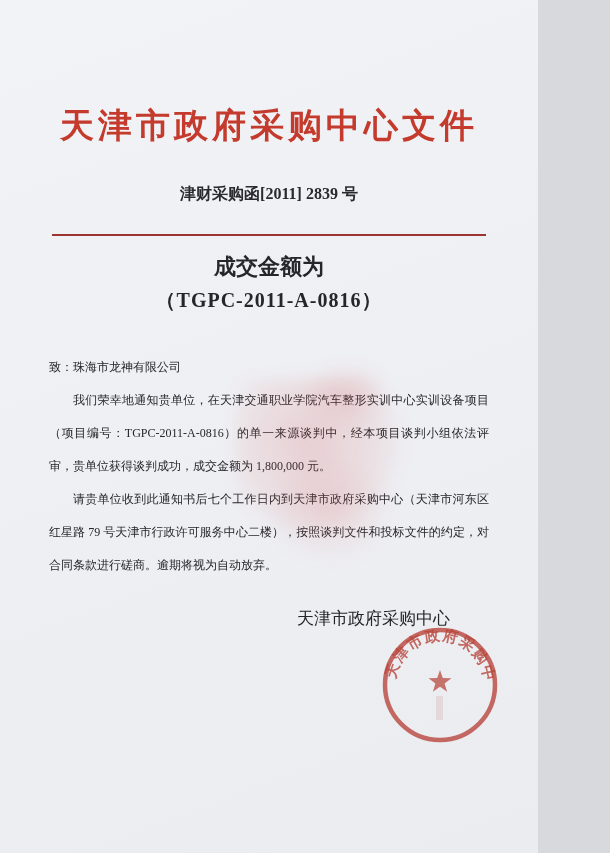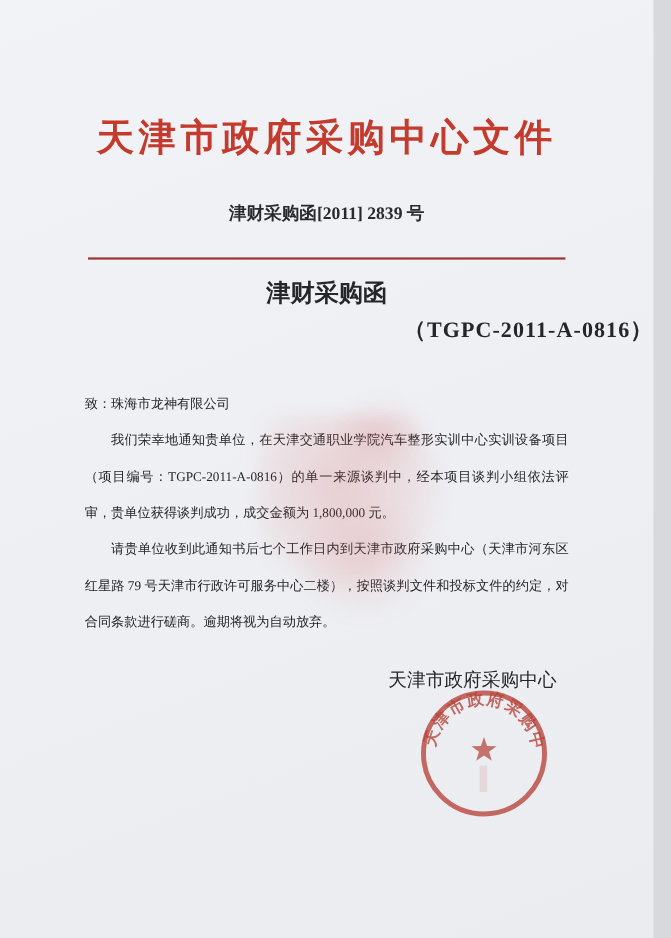--- a/index.html
+++ b/index.html
@@ -2,21 +2,21 @@
 <html><head>
 <meta charset="utf-8">
 <style>
   html, body { margin: 0; padding: 0; }
   body {
     font-family: "Liberation Serif", "DejaVu Serif", serif;
     background: #d8d9dd;
   }
   .page {
     position: relative;
-    width: 594px;
+    width: 538px;
     height: 853px;
     margin: 0;
     overflow: hidden;
     background: linear-gradient(160deg, #f2f3f7 0%, #eff0f4 40%, #ebecf0 100%);
     color: #26262a;
   }
   
   .wm { position: absolute; pointer-events: none; filter: blur(7px); }
   .wm1 { left: 235px; top: 378px; width: 170px; height: 160px;
          background: radial-gradient(ellipse at 45% 40%, rgba(206,78,78,0.20), rgba(206,78,78,0.07) 55%, transparent 72%); }
@@ -51,21 +51,21 @@
   }
   .notice-title {
     margin-top: 17px;
     text-align: center;
     font-size: 22px;
     font-weight: bold;
     line-height: 28px;
   }
   .notice-code {
     margin-top: 5px;
-    text-align: right;
+    text-align: center;
     font-size: 20px;
     font-weight: bold;
     letter-spacing: 1px;
     line-height: 28px;
   }
   .body-block {
     width: 440px;
     margin: 37px auto 0 auto;
     font-size: 12px;
     line-height: 33px;
@@ -98,21 +98,21 @@
   <div class="wm wm1"></div>
   <div class="wm wm2"></div>
   <div class="wm wm3"></div>
 
   <div class="org-title">天津市政府采购中心文件</div>
 
   <div class="doc-number">津财采购函[2011] 2839 号</div>
 
   <hr class="divider">
 
-  <div class="notice-title">津财采购函</div>
+  <div class="notice-title">成交金额为</div>
   <div class="notice-code">（TGPC-2011-A-0816）</div>
 
   <div class="body-block">
     <p class="addressee">致：珠海市龙神有限公司</p>
     <p class="para">我们荣幸地通知贵单位，在天津交通职业学院汽车整形实训中心实训设备项目（项目编号：TGPC-2011-A-0816）的单一来源谈判中，经本项目谈判小组依法评审，贵单位获得谈判成功，成交金额为 1,800,000 元。</p>
     <p class="para">请贵单位收到此通知书后七个工作日内到天津市政府采购中心（天津市河东区红星路 79 号天津市行政许可服务中心二楼），按照谈判文件和投标文件的约定，对合同条款进行磋商。逾期将视为自动放弃。</p>
   </div>
 
   <div class="sign-block">
     <div>天津市政府采购中心</div>

